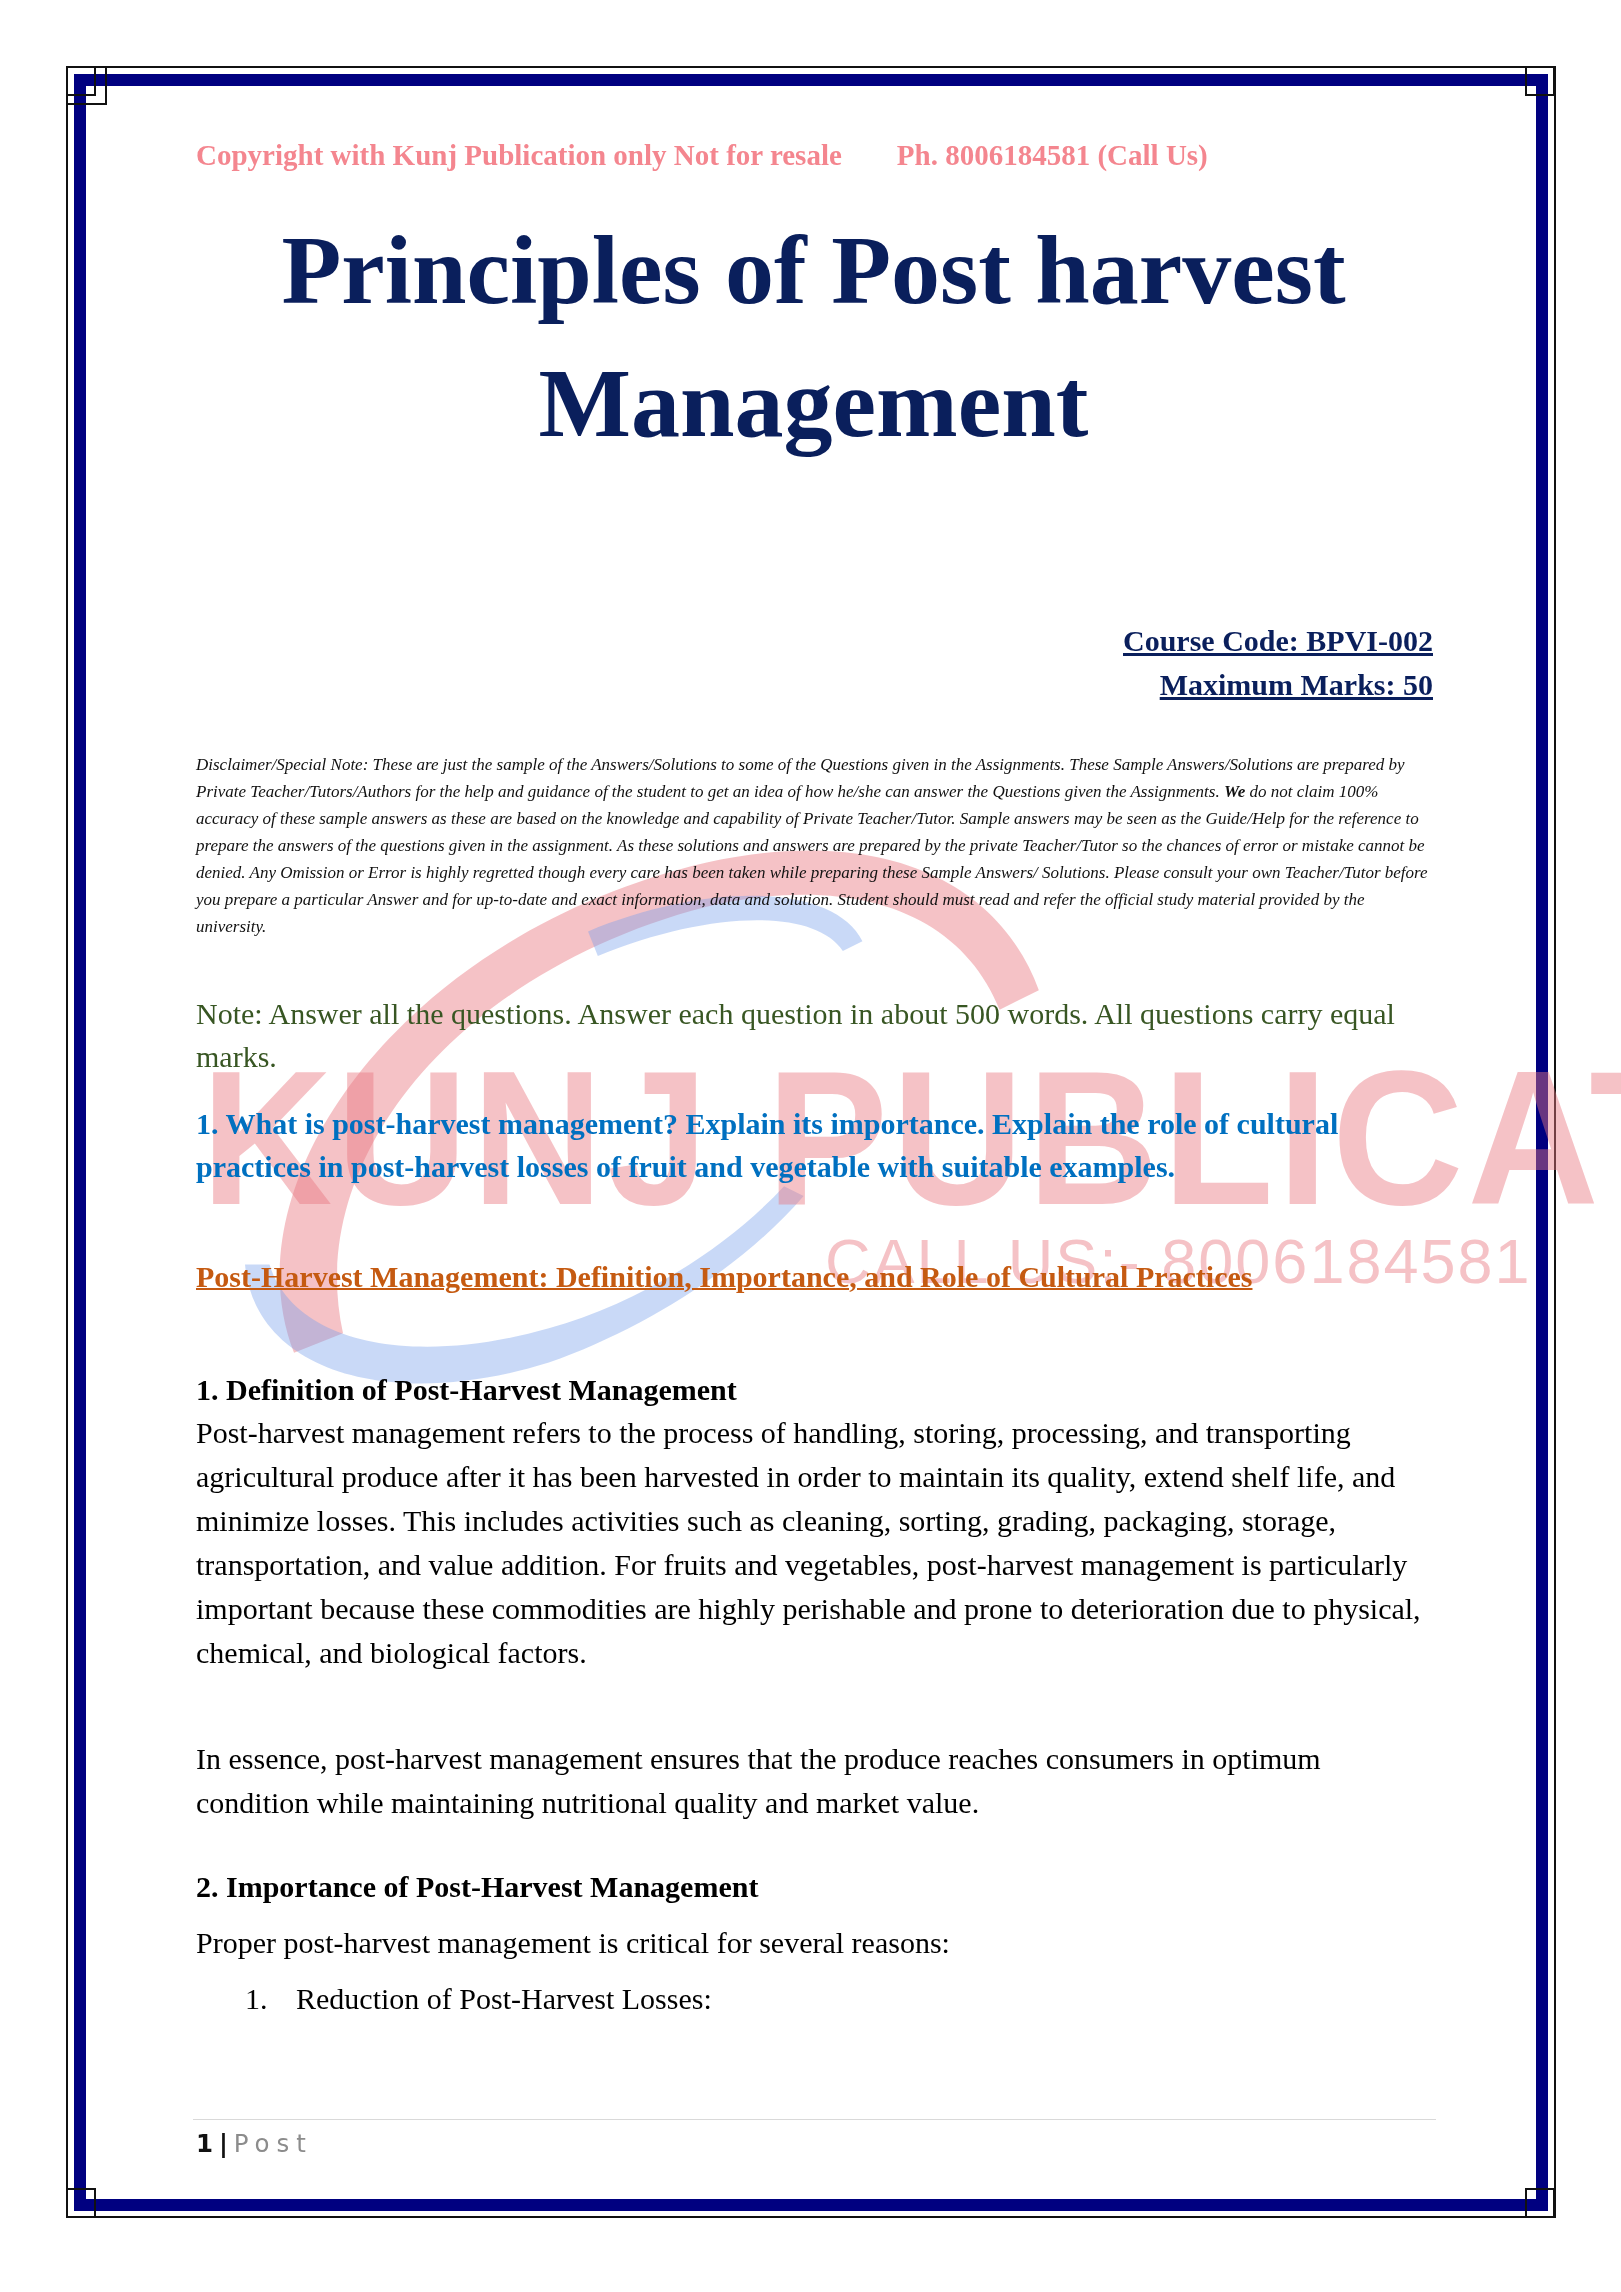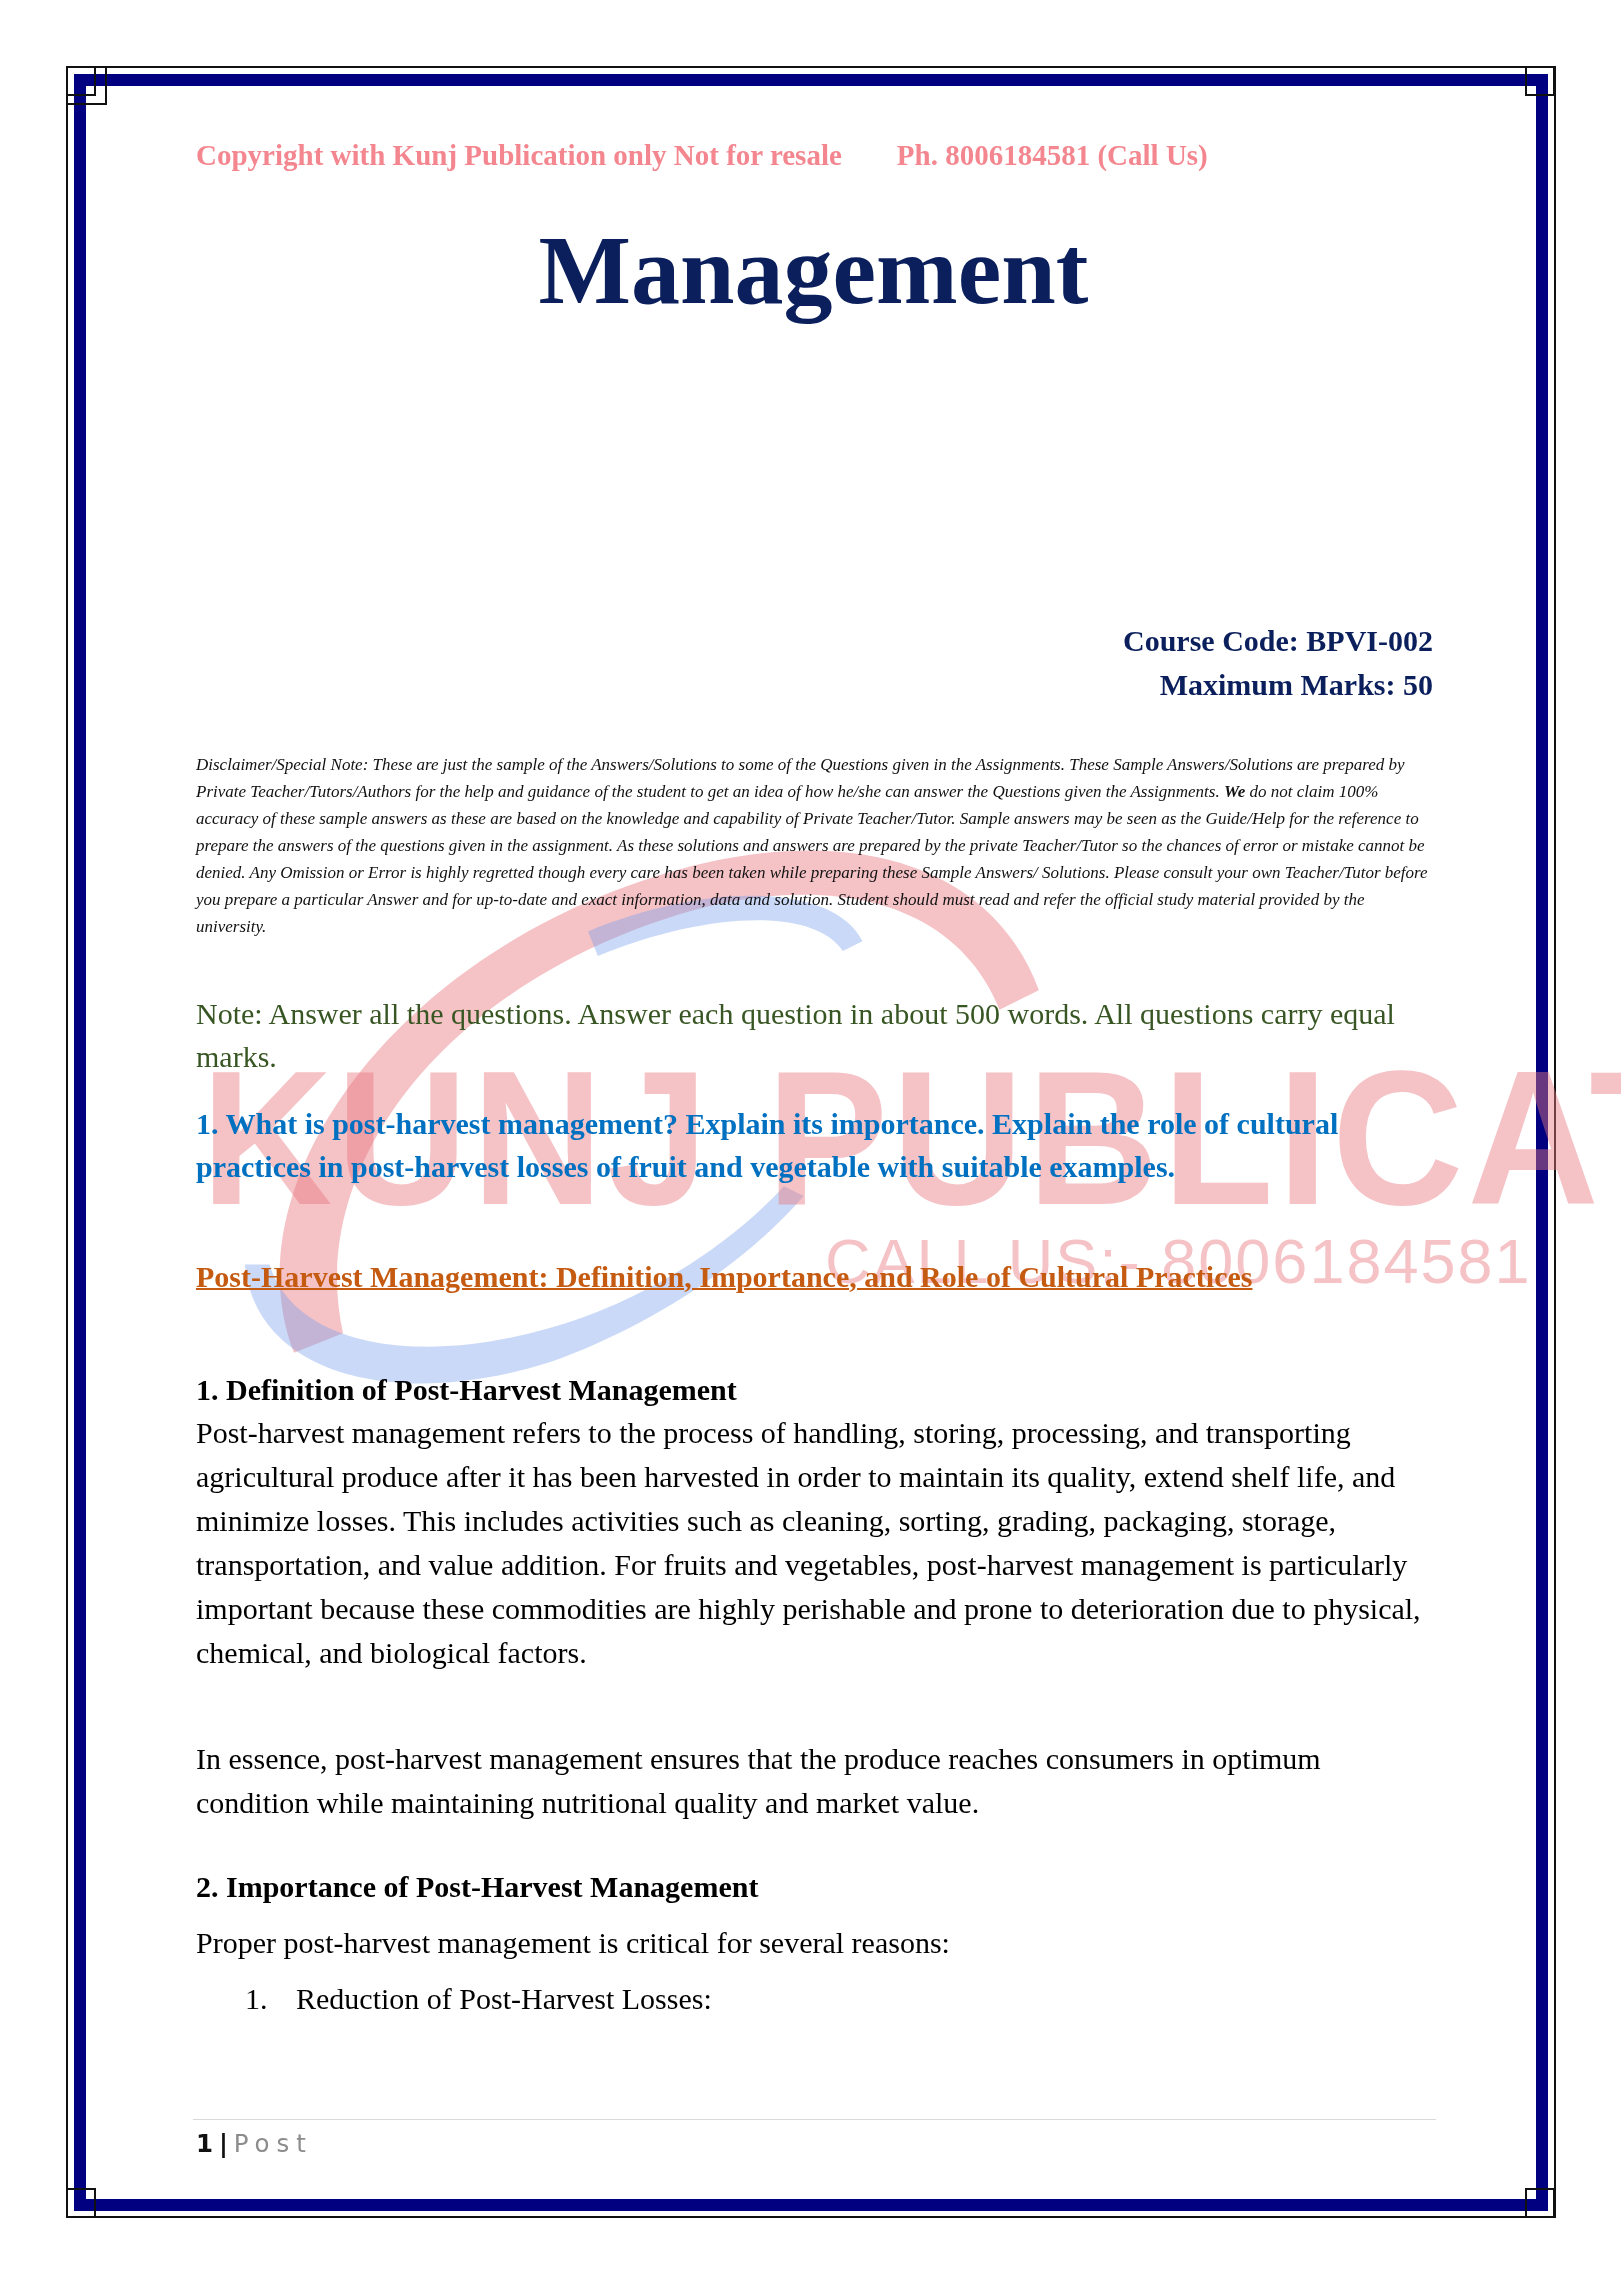--- a/index.html
+++ b/index.html
@@ -13,21 +13,21 @@
   
   .watermark { position: absolute; left: 0; top: 0; width: 1621px; height: 2293px; pointer-events: none; }
   .wm-text { position: absolute; left: 201px; top: 1047px; font-family: "Liberation Sans", sans-serif; font-weight: bold; font-size: 182px; letter-spacing: 3.9px; color: rgba(232,120,128,0.45); transform: scaleY(1.05); white-space: nowrap; line-height: 1; }
   .wm-call { position: absolute; left: 825px; top: 1225px; font-family: "Liberation Sans", sans-serif; font-size: 63px; color: rgba(232,120,128,0.45); white-space: nowrap; letter-spacing: 2px; }
 
   .copyright { position: absolute; left: 196px; top: 139px; width: 1235px; font-family: "Liberation Serif", serif; font-weight: bold; font-size: 29px; color: #f4868f; white-space: nowrap; }
   .copyright .phone { margin-left: 55px; }
 
   .title { position: absolute; left: 196px; top: 204px; width: 1235px; text-align: center; font-family: "Liberation Serif", serif; font-weight: bold; font-size: 98px; line-height: 133px; color: #0a1f5c; }
 
-  .course { position: absolute; right: 188px; top: 619px; text-align: right; font-family: "Liberation Serif", serif; font-weight: bold; font-size: 30px; line-height: 44px; color: #0a1f5c; }
+  .course { position: absolute; right: 188px; top: 619px; text-align: right; font-family: "Liberation Serif", serif; font-weight: bold; font-size: 30px; line-height: 44px; color: #0a1f5c; text-decoration: underline; }
 
   .disclaimer { position: absolute; left: 196px; top: 751px; width: 1237px; font-family: "Liberation Serif", serif; font-style: italic; font-size: 17px; line-height: 27px; color: #111; }
 
   .note { position: absolute; left: 196px; top: 992px; width: 1237px; font-weight: normal; font-size: 30px; line-height: 43px; color: #385623; }
 
   .question { position: absolute; left: 196px; top: 1102px; width: 1237px; font-weight: bold; font-size: 30px; line-height: 43px; color: #0070c0; }
 
   .section-head { position: absolute; left: 196px; top: 1255px; width: 1237px; font-weight: bold; font-size: 30px; line-height: 43px; color: #c55a11; text-decoration: underline; text-decoration-thickness: 2px; }
 
   .sub-head { font-weight: bold; font-size: 30px; color: #000; }
@@ -65,20 +65,21 @@
   </svg>
   <div class="wm-text">KUNJ PUBLICATION</div>
   <div class="wm-call">CALL US:- 8006184581</div>
 </div>
 
 <div class="copyright">
   <span>Copyright with Kunj Publication only Not for resale</span><span class="phone">Ph. 8006184581 (Call Us)</span>
 </div>
 
 <div class="title">
+  <div>Principles of Post harvest</div>
   <div>Management</div>
 </div>
 
 <div class="course">
   <div>Course Code: BPVI-002</div>
   <div>Maximum Marks: 50</div>
 </div>
 
 <div class="disclaimer"><span>Disclaimer/Special Note: These are just the sample of the Answers/Solutions to some of the Questions given in the Assignments. These Sample Answers/Solutions are prepared by Private Teacher/Tutors/Authors for the help and guidance of the student to get an idea of how he/she can answer the Questions given the Assignments. </span><b>We</b><span> do not claim 100% accuracy of these sample answers as these are based on the knowledge and capability of Private Teacher/Tutor. Sample answers may be seen as the Guide/Help for the reference to prepare the answers of the questions given in the assignment. As these solutions and answers are prepared by the private Teacher/Tutor so the chances of error or mistake cannot be denied. Any Omission or Error is highly regretted though every care has been taken while preparing these Sample Answers/ Solutions. Please consult your own Teacher/Tutor before you prepare a particular Answer and for up-to-date and exact information, data and solution. Student should must read and refer the official study material provided by the university.</span></div>
 

